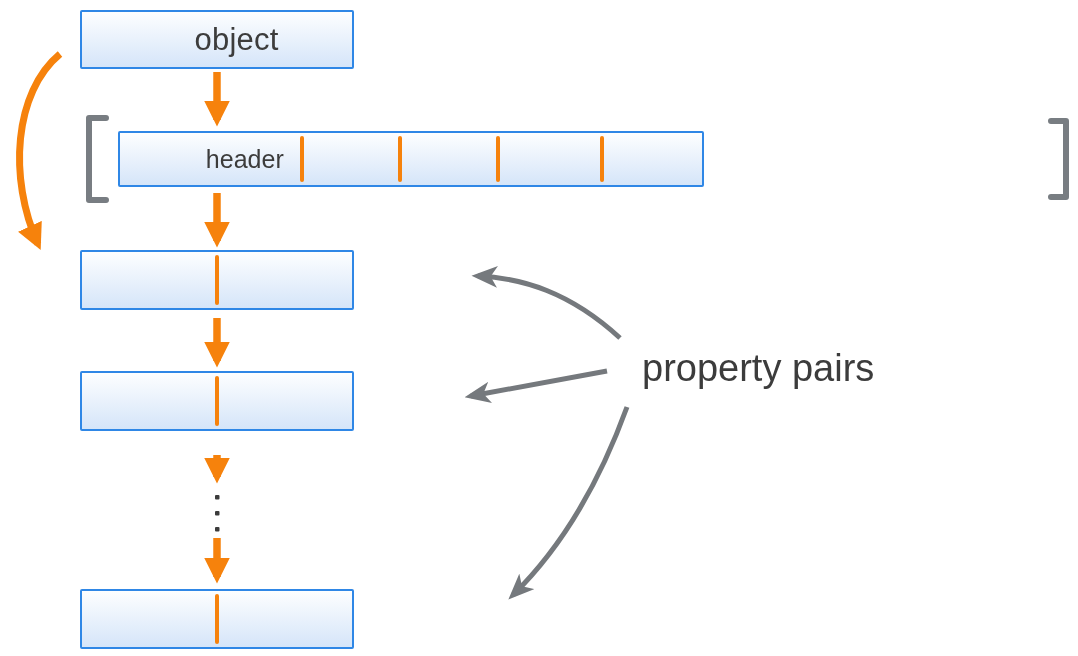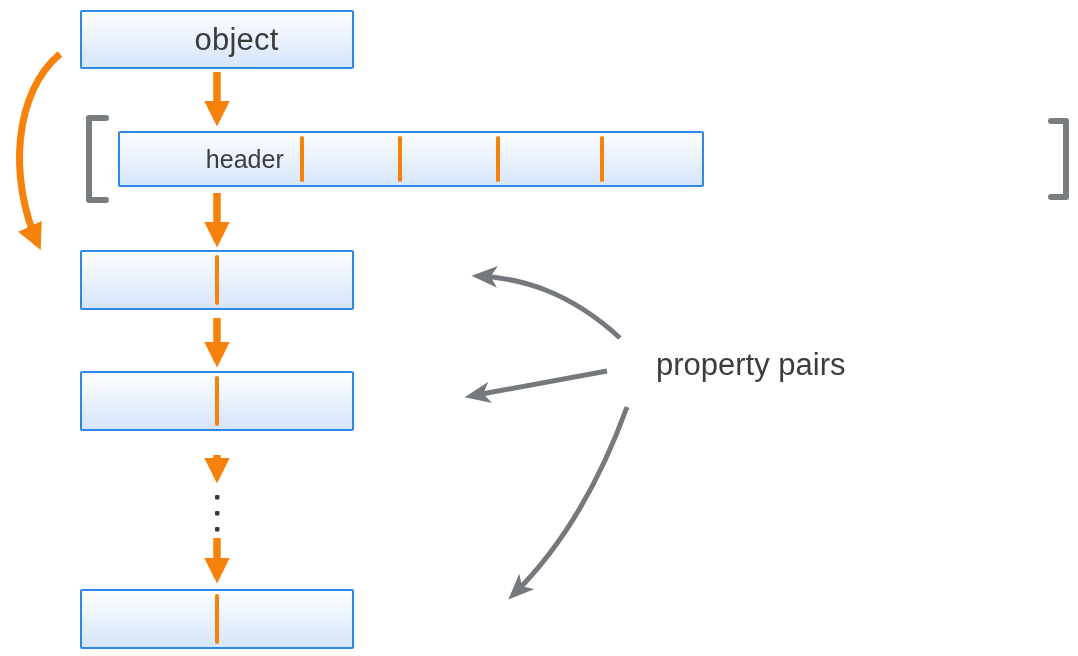--- a/index.html
+++ b/index.html
@@ -52,21 +52,21 @@
     background:var(--accent-orange);
     border-radius:2px;
   }
   .pair-divider{left:calc(50% - 2px);}
   .float-label{
     position:absolute;
     color:var(--text-dark);
     white-space:nowrap;
   }
   #hashmap-label{left:731px;top:137px;font-size:34px;}
-  #pairs-label{left:656px;top:347px;font-size:31px;text-align:right;}
+  #pairs-label{left:642px;top:347px;font-size:38px;text-align:right;}
   #arrow-layer{
     position:absolute;left:0;top:0;width:1078px;height:656px;
     pointer-events:none;
   }
   .o-arrow{stroke:var(--accent-orange);fill:none;}
   .g-arrow{stroke:var(--arrow-gray);fill:none;}
   .bracket{stroke:var(--bracket-gray);fill:none;stroke-width:6;stroke-linecap:round;stroke-linejoin:round;}
   .m-orange{fill:var(--accent-orange);}
   .m-gray{fill:var(--arrow-gray);}
   .dot{fill:var(--text-dark);}

